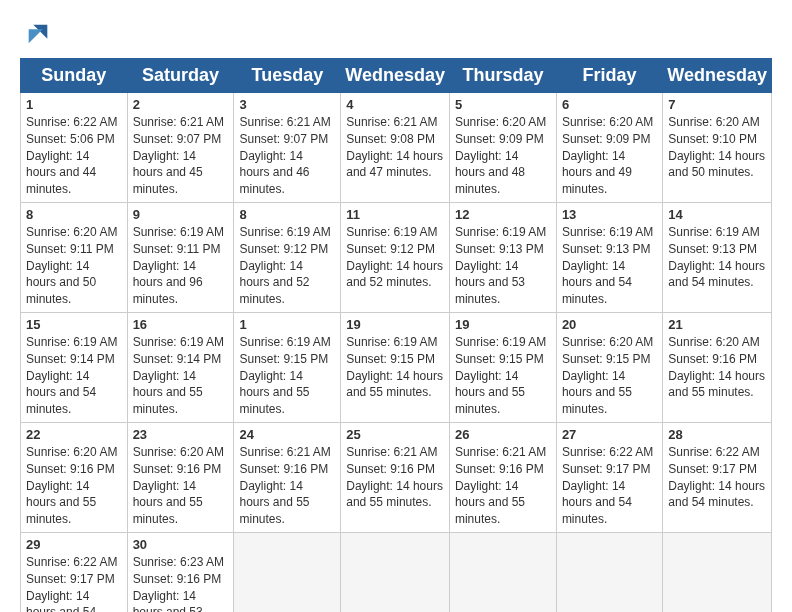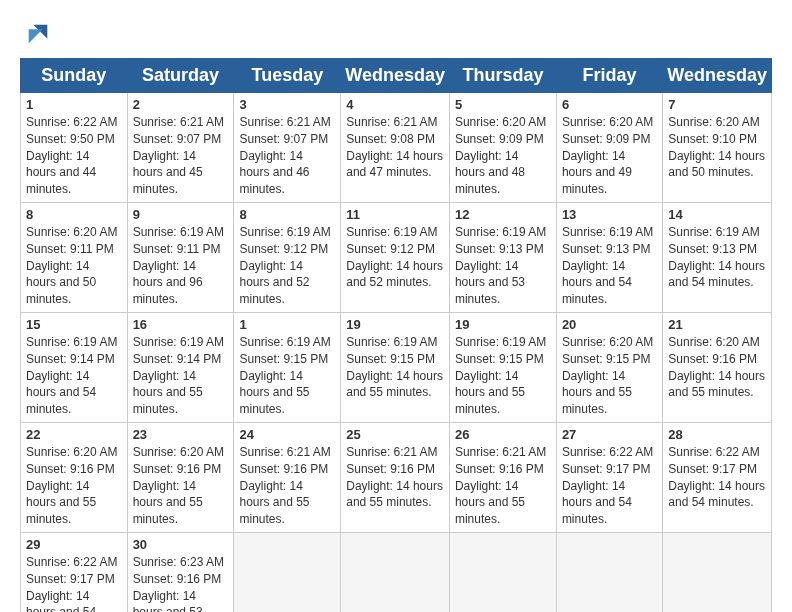--- a/index.html
+++ b/index.html
@@ -127,21 +127,21 @@
         <th>Friday</th>
         <th>Wednesday</th>
       </tr>
   </thead>
   <tbody id="calendar-body">
   <tr class="row-shaded">
         <td>
           <span class="day-number">1</span>
         <div class="day-info">
           <span>Sunrise: 6:22 AM</span><br>
-          <span>Sunset: 9:50 PM</span><br>
+          <span>Sunset: 5:06 PM</span><br>
           <span>Daylight: 14 hours and 44 minutes.</span>
         </div>
         </td>
         <td>
           <span class="day-number">2</span>
         <div class="day-info">
           <span>Sunrise: 6:21 AM</span><br>
           <span>Sunset: 9:07 PM</span><br>
           <span>Daylight: 14 hours and 45 minutes.</span>
         </div>

